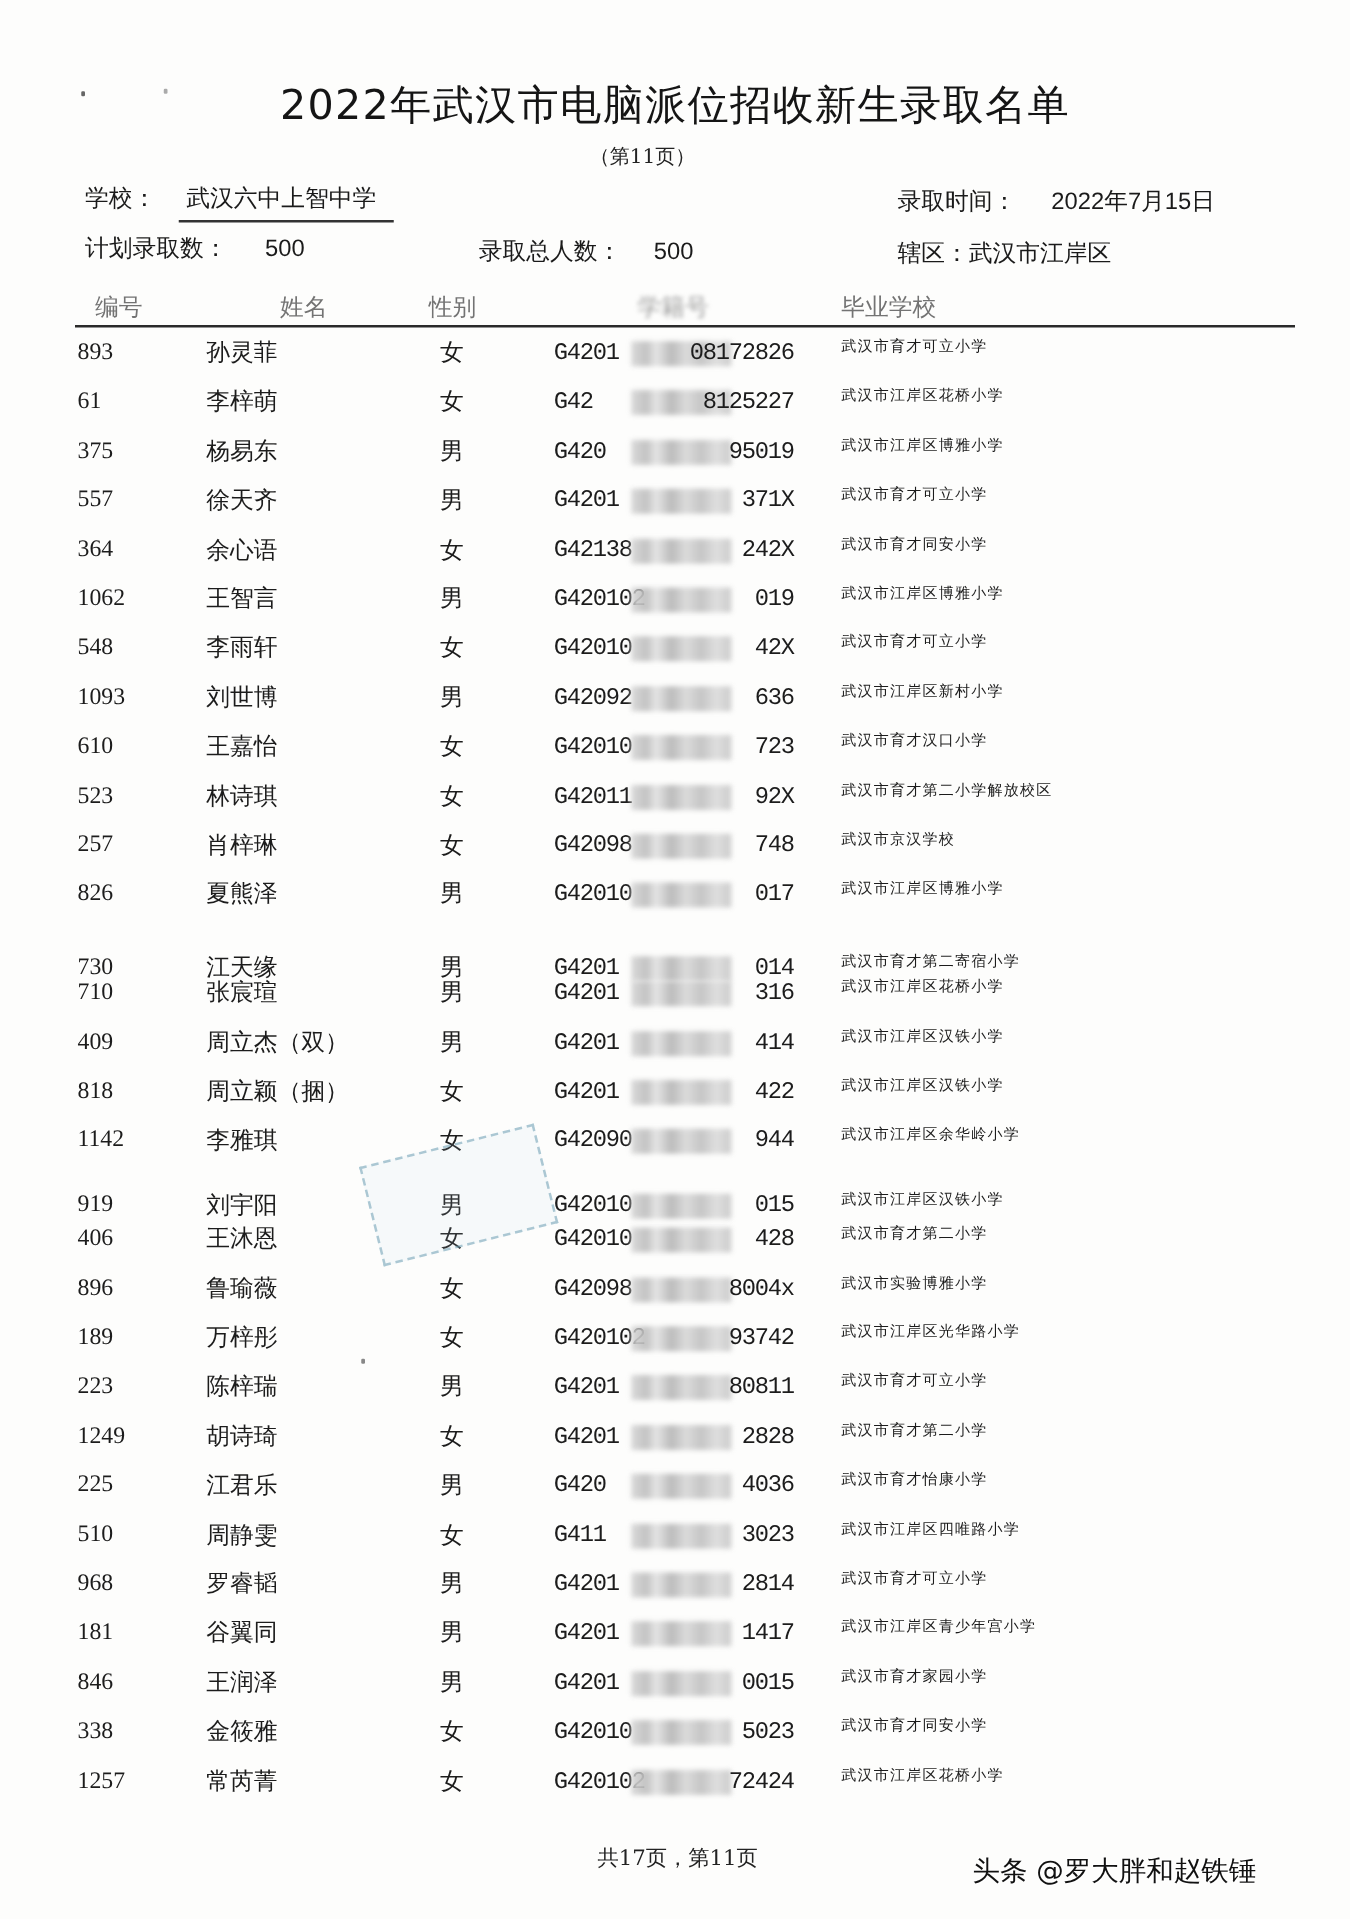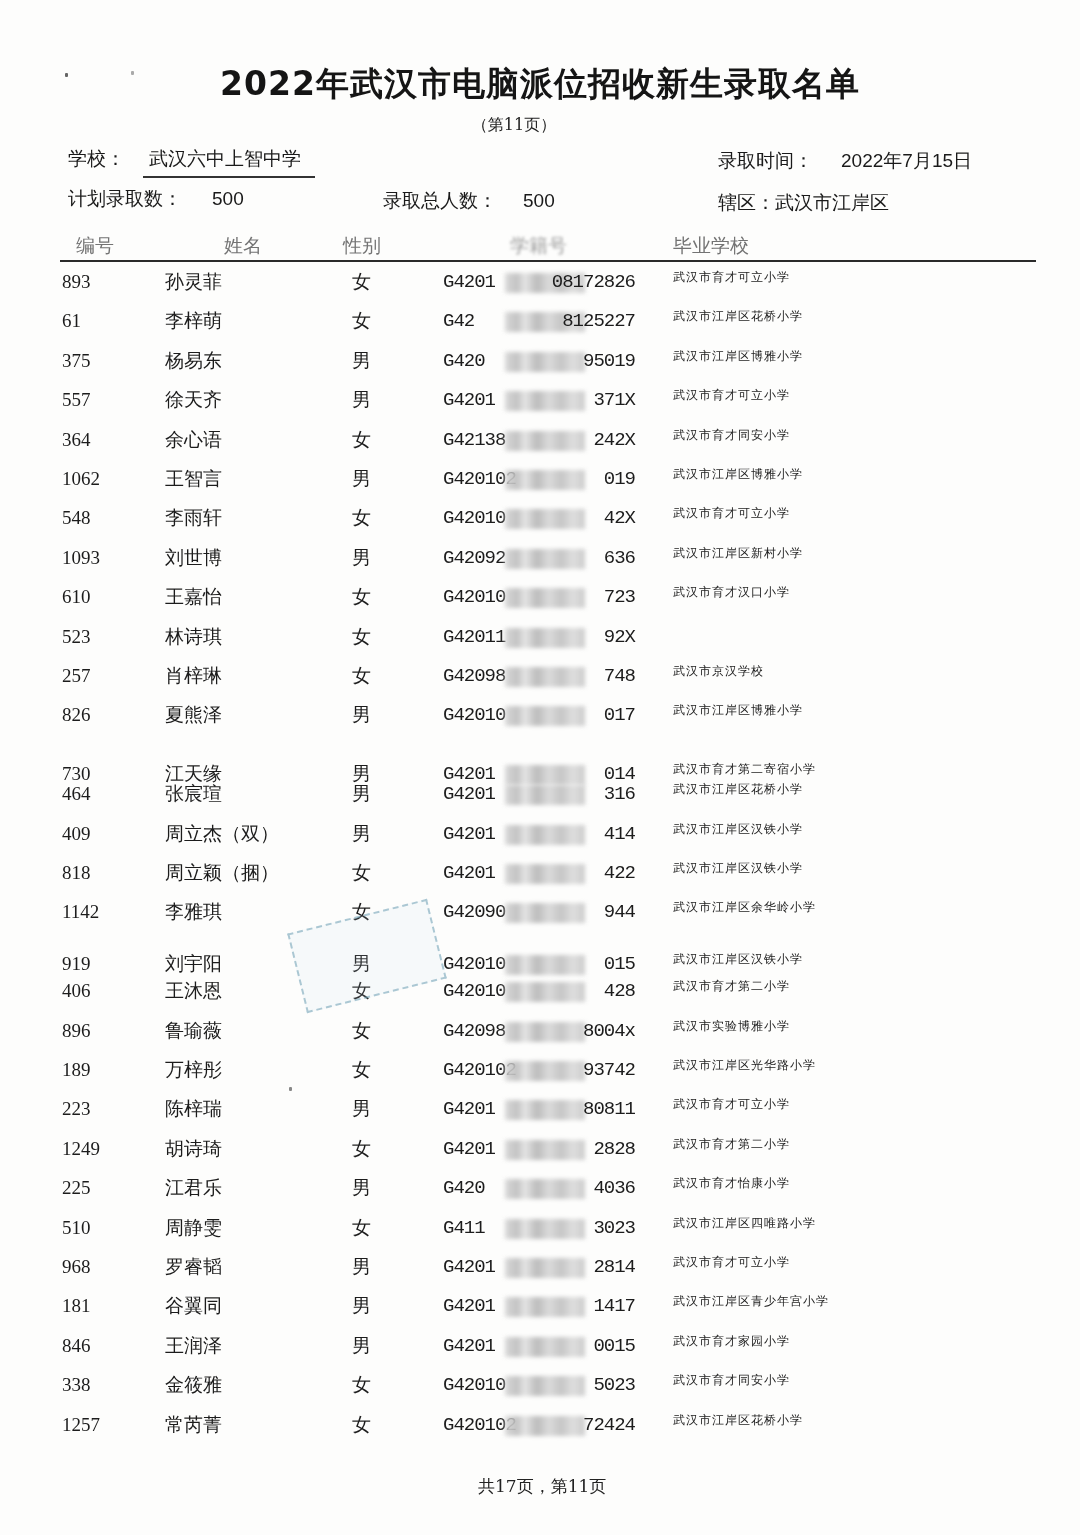--- a/index.html
+++ b/index.html
@@ -7,21 +7,21 @@
     width: 1080px; height: 1535px; overflow: hidden;
     background: #fdfdfc;
     font-family: "DejaVu Serif", "Liberation Serif", serif;
     color: #1c1c1c;
     position: relative;
   }
   .page { position: absolute; left: 0; top: 0; width: 1080px; height: 1535px; }
   .title {
     position: absolute; left: 0; width: 1080px; top: 62px; text-align: center;
     font-size: 33px; letter-spacing: 1px; color: #151515;
-    font-family: "DejaVu Sans", "Liberation Sans", sans-serif; font-weight: bold;
+    font-family: "DejaVu Sans", "Liberation Sans", sans-serif; font-weight: normal;
   }
   .subtitle {
     position: absolute; left: 0; width: 1028px; top: 115px; text-align: center;
     font-size: 16px; color: #222;
   }
   .meta { position: absolute; font-size: 19px; color: #1a1a1a;
     font-family: "DejaVu Sans", "Liberation Sans", sans-serif; white-space: nowrap; }
   .meta .val { font-family: "Liberation Sans", sans-serif; }
   .school-val { display: inline-block; border-bottom: 2px solid #333; padding: 0 14px 4px 6px; margin-left: 18px; }
   .hdr { position: absolute; top: 233px; font-size: 19px; color: #737373;
@@ -192,20 +192,21 @@
       </div>
       <div class="row" style="top: 354.6px;">
         <span class="c-no">523</span>
         <span class="c-name">林诗琪</span>
         <span class="c-sex">女</span>
         <span class="c-id">
           <span class="pre">G42011</span>
           <span class="mask"></span>
           <span class="suf">92X</span>
         </span>
+        <span class="c-school">武汉市育才第二小学解放校区</span>
       </div>
       <div class="row" style="top: 394px;">
         <span class="c-no">257</span>
         <span class="c-name">肖梓琳</span>
         <span class="c-sex">女</span>
         <span class="c-id">
           <span class="pre">G42098</span>
           <span class="mask"></span>
           <span class="suf">748</span>
         </span>
@@ -227,21 +228,21 @@
         <span class="c-name">江天缘</span>
         <span class="c-sex">男</span>
         <span class="c-id">
           <span class="pre">G4201</span>
           <span class="mask"></span>
           <span class="suf">014</span>
         </span>
         <span class="c-school">武汉市育才第二寄宿小学</span>
       </div>
       <div class="row" style="top: 512.2px;">
-        <span class="c-no">464</span>
+        <span class="c-no">710</span>
         <span class="c-name">张宸瑄</span>
         <span class="c-sex">男</span>
         <span class="c-id">
           <span class="pre">G4201</span>
           <span class="mask"></span>
           <span class="suf">316</span>
         </span>
         <span class="c-school">武汉市江岸区花桥小学</span>
       </div>
       <div class="row" style="top: 551.6px;">
@@ -421,13 +422,14 @@
         <span class="c-school">武汉市江岸区花桥小学</span>
       </div>
     </div>
 
   <div class="stamp"></div>
   <div class="dot" style="left:65px; top:73px;"></div>
   <div class="dot" style="left:131px; top:71px; background:#aaa;"></div>
   <div class="dot" style="left:289px; top:1087px; background:#888;"></div>
 
   <div class="footer">共17页，第11页</div>
+  <div class="watermark">头条 @罗大胖和赵铁锤</div>
 </div>
 
 </body></html>

